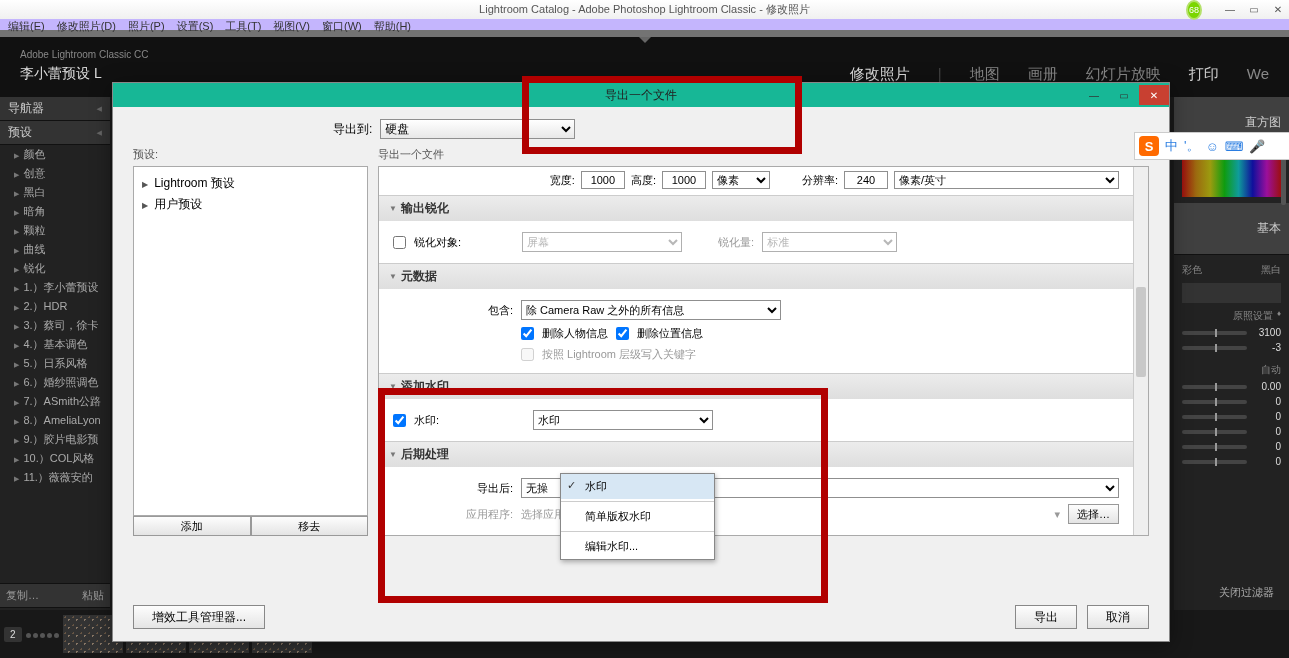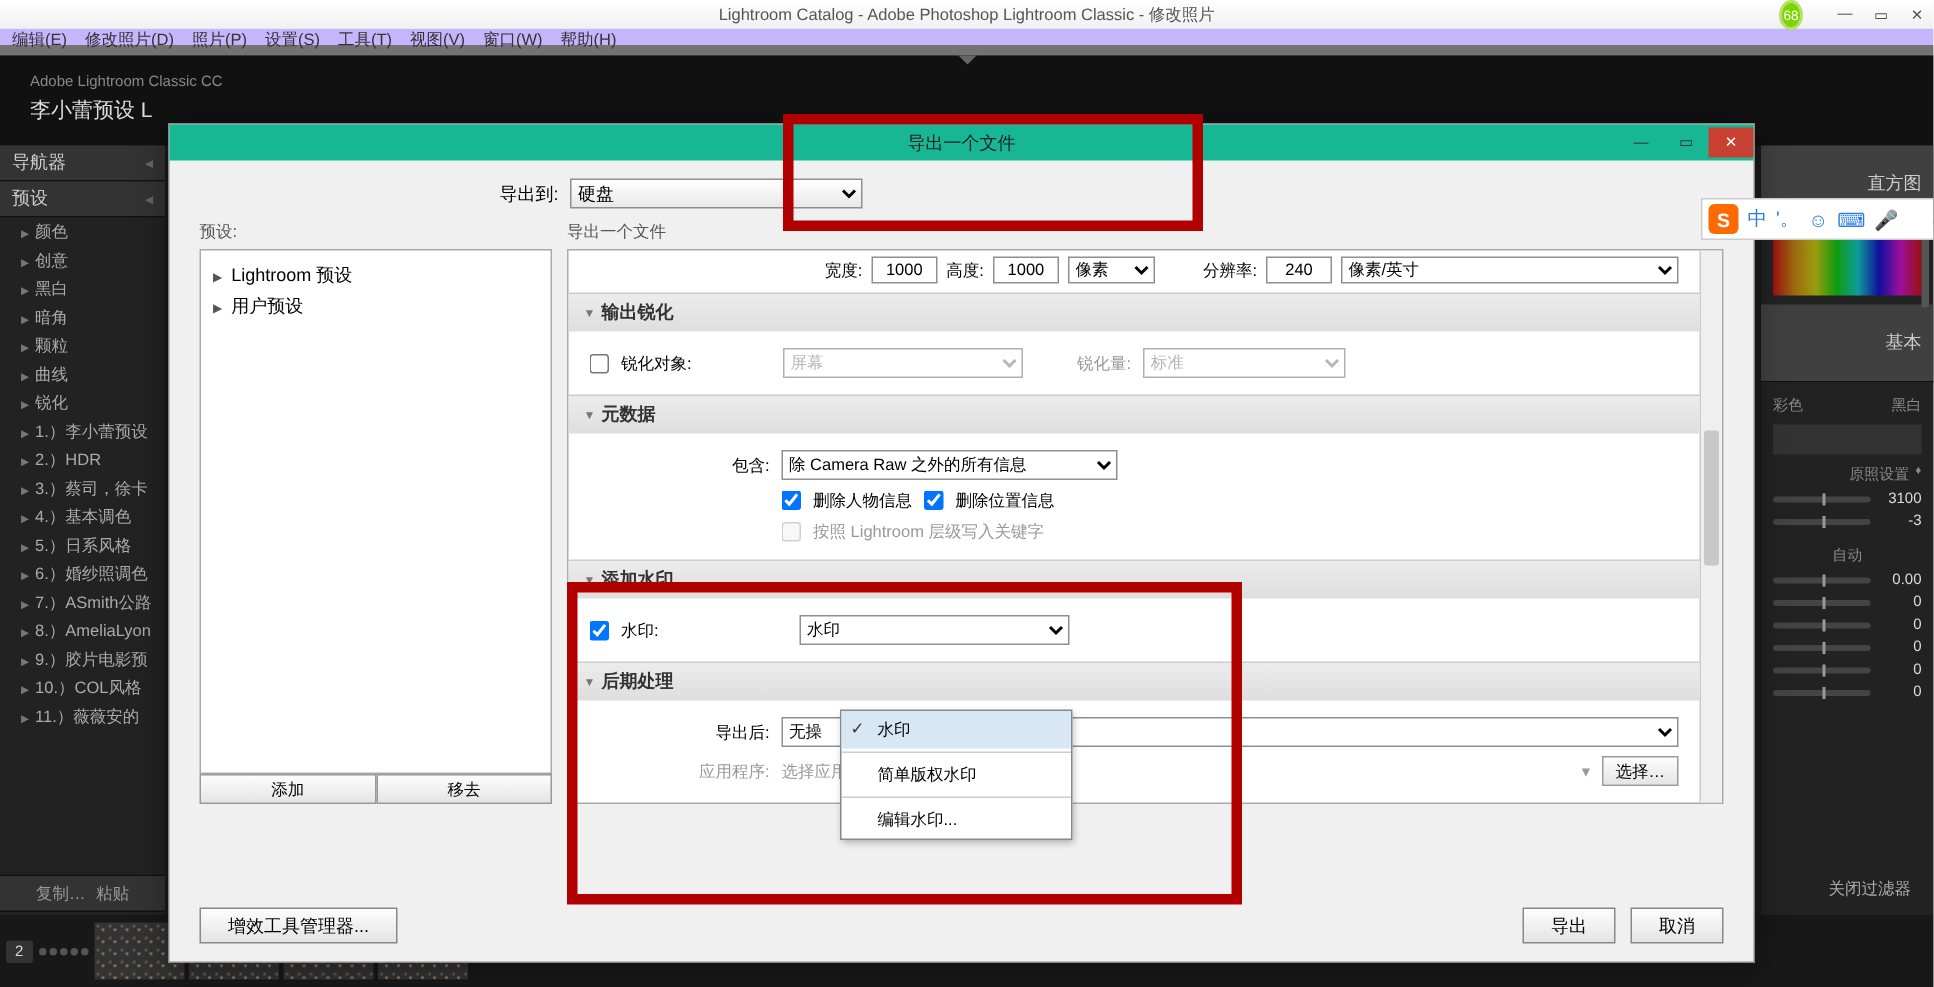--- a/index.html
+++ b/index.html
@@ -21,21 +21,21 @@
 .lr-top .modules { position: absolute; right: 20px; top: 28px; display: flex; gap: 28px; font-size: 15px; color: #888; }
 .lr-top .modules .sep { color: #444; }
 
 .tri-toggle { position: absolute; left: 50%; top: 0; transform: translateX(-50%); width: 0; height: 0; border-left: 6px solid transparent; border-right: 6px solid transparent; border-top: 6px solid #666; }
 
 .left-panel { position: absolute; left: 0; top: 60px; width: 110px; bottom: 0; background: #222; }
 .panel-header { background: #333; padding: 3px 8px; font-size: 12px; color: #ccc; display: flex; align-items: center; justify-content: space-between; border-bottom: 1px solid #111;}
 .panel-header .tri { font-size: 7px; color: #666; }
 .preset-item { padding: 2px 8px 2px 14px; font-size: 11px; color: #aaa; white-space: nowrap; overflow: hidden; }
 .preset-item::before { content: "▶"; font-size: 7px; margin-right: 4px; color: #777; }
-.copy-bar { position: absolute; bottom: 50px; left: 0; right: 0; background: #333; padding: 4px 24px; display: flex; justify-content: space-between; font-size: 11px; color: #999; border-top: 1px solid #111; border-bottom: 1px solid #111;}
+.copy-bar { position: absolute; bottom: 50px; left: 0; right: 0; background: #333; padding: 4px 6px; display: flex; justify-content: space-between; font-size: 11px; color: #999; border-top: 1px solid #111; border-bottom: 1px solid #111;}
 .filmstrip { position: absolute; left: 0; right: 0; bottom: 0; height: 48px; background: #181818; display: flex; align-items: center; padding: 0 4px; gap: 3px; }
 .filmstrip .count { background: #333; padding: 2px 6px; font-size: 10px; border-radius: 2px; color:#ddd;}
 .filmstrip .dots span { display: inline-block; width: 5px; height: 5px; background: #555; border-radius: 50%; margin: 0 1px;}
 .thumb { width: 60px; height: 38px; background: #333; background-image: radial-gradient(circle at 30% 30%, #654 1px, transparent 1px), radial-gradient(circle at 70% 60%, #876 1px, transparent 1px); background-size: 8px 8px; }
 
 .right-panel { position: absolute; right: 0; top: 60px; width: 115px; bottom: 48px; background: #222; display: flex; flex-direction: column;}
 .right-head { background: #404040; padding: 17px 8px; font-size: 12px; text-align: right; color: #ccc; border-bottom: 1px solid #111;}
 .right-body { padding: 8px; }
 .color-bars { height: 40px; background: linear-gradient(to right, red,orange,yellow,lime,cyan,blue,magenta,red); opacity: 0.55; margin-bottom: 6px;}
 .basic-row { display: flex; justify-content: space-between; font-size: 10px; padding: 2px 0; color: #888;}
@@ -133,20 +133,29 @@
   <span>工具(T)</span>
   <span>视图(V)</span>
   <span>窗口(W)</span>
   <span>帮助(H)</span>
 </div>
 
 <div class="lr-chrome">
   <div class="lr-top">
     <div class="brand">Adobe Lightroom Classic CC</div>
     <div class="start">李小蕾预设 L</div>
+    <div class="modules">
+      <span style="color:#ddd">修改照片</span>
+        <span class="sep">|</span>
+      <span>地图</span>
+      <span>画册</span>
+      <span>幻灯片放映</span>
+      <span style="color:#ccc">打印</span>
+      <span>We</span>
+    </div>
     <div class="tri-toggle"></div>
   </div>
 
   <div class="left-panel">
     <div class="panel-header">
         <span>导航器</span>
         <span class="tri">◀</span>
       </div>
     <div class="panel-header">
         <span>预设</span>
@@ -193,21 +202,21 @@
           <span style="font-size:8px;margin-left:4px">♦</span>
         </div>
       <div class="slider-row">
           <div class="slider-track"></div>
           <span class="val">3100</span>
         </div>
       <div class="slider-row">
           <div class="slider-track"></div>
           <span class="val">-3</span>
         </div>
-      <div class="basic-row" style="justify-content:center;margin-top:6px">
+      <div class="basic-row" style="justify-content:flex-end;margin-top:6px">
           <span>自动</span>
         </div>
       <div class="slider-row">
           <div class="slider-track"></div>
           <span class="val">0.00</span>
         </div>
       <div class="slider-row">
           <div class="slider-track"></div>
           <span class="val">0</span>
         </div>
@@ -305,21 +314,21 @@
                   <select style="width:135px" disabled="" class="dis"><option>标准</option></select>
                 </div>
               </div>
             </div>
 
             <div class="section">
               <div class="section-head">元数据</div>
               <div class="section-body">
                 <div class="row">
                   <span class="lab">包含:</span>
-                  <select style="width:224px"><option>除 Camera Raw 之外的所有信息</option></select>
+                  <select style="width:260px"><option>除 Camera Raw 之外的所有信息</option></select>
                 </div>
                 <div class="row" style="padding-left:128px">
                   <input type="checkbox" checked="" style="">
                     <span>删除人物信息</span>
                   <input type="checkbox" checked="" style="">
                     <span>删除位置信息</span>
                 </div>
                 <div class="row dis" style="padding-left:128px">
                   <input type="checkbox" disabled="" style="">
                     <span>按照 Lightroom 层级写入关键字</span>

